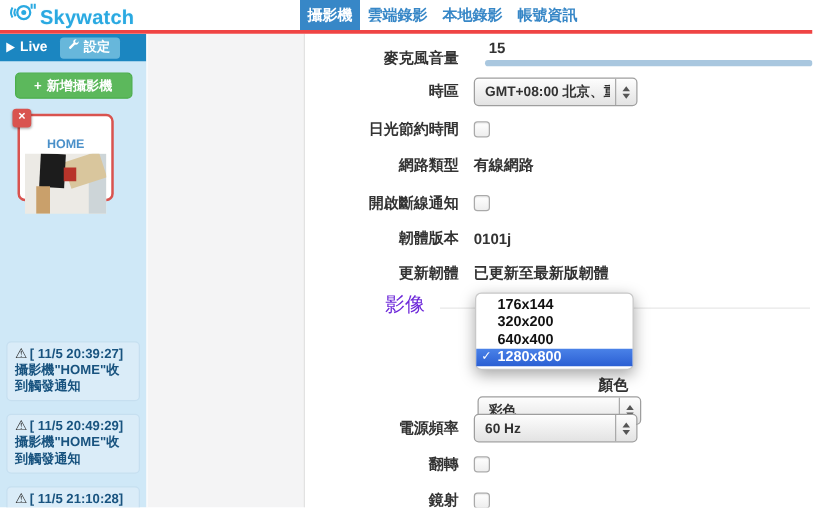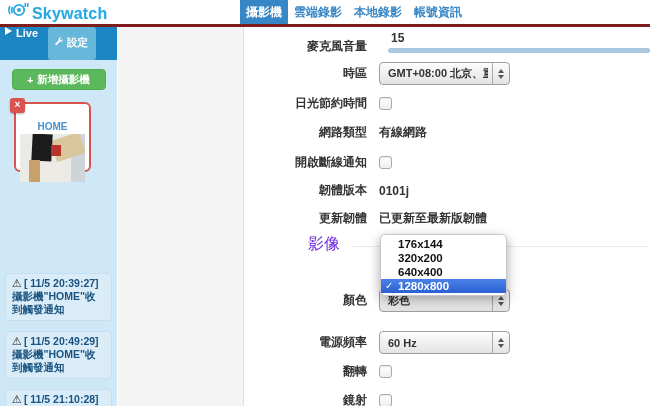--- a/index.html
+++ b/index.html
@@ -2,33 +2,33 @@
 <html><head>
 <meta charset="utf-8">
 <style>
   * { margin:0; padding:0; box-sizing:border-box; }
   html,body { width:650px; height:406px; overflow:hidden;
     font-family:"Liberation Sans","DejaVu Sans",sans-serif; background:#fff; }
   #app { position:relative; width:650px; height:406px; overflow:hidden; }
 
   
   .header { position:absolute; top:0; left:0; width:650px; height:27px;
-    background:#fff; border-bottom:3px solid #7f1d1d; z-index:20; }
+    background:#fff; border-bottom:3px solid #ef4444; z-index:20; }
   .logo { position:absolute; left:6px; top:1px; display:flex; align-items:center; gap:2px; }
   .logo-text { font-size:16px; font-weight:bold; color:#2aa9e1; letter-spacing:0.2px;
     text-shadow:0 0 1px #bfe9fb; }
   .nav { position:absolute; left:240px; top:0; height:24px; display:flex; align-items:stretch; }
   .tab { display:flex; align-items:center; padding:0 6px; font-size:12px; font-weight:bold;
     color:#3787c7; cursor:pointer; }
   .tab.active { background:#3787c7; color:#fff; }
 
   
   .sidebar { position:absolute; left:0; top:27px; width:117px; height:379px;
     background:#cfe8f7; z-index:10; overflow:hidden; }
-  .side-topbar { height:33px; background:#1b86c1; display:flex; padding:0 5px; }
+  .side-topbar { height:22px; background:#1b86c1; display:flex; align-items:center; padding:0 5px; }
   .play-tri { width:0; height:0; border-top:4px solid transparent; border-bottom:4px solid transparent;
     border-left:7px solid #fff; margin-right:4px; }
   .live-label { color:#fff; font-weight:bold; font-size:11px; }
   .settings-btn { margin-left:10px; background:#67b7db; border-radius:3px; padding:1px 8px 2px 6px;
     display:flex; align-items:center; gap:3px; color:#fff; font-size:10.5px; font-weight:bold; cursor:pointer; }
   .add-cam-btn { margin:9px auto 0; width:94px; height:21px; background:#5cb85c; border:1px solid #4cae4c;
     border-radius:4px; color:#fff; font-size:10.5px; font-weight:bold; display:flex; align-items:center;
     justify-content:center; gap:4px; cursor:pointer; }
   .cam-card { position:relative; margin:12px 0 0 14px; width:77px; height:70px; background:#fff;
     border:2px solid #d9534f; border-radius:6px; cursor:pointer; }
@@ -231,21 +231,21 @@
     <div class="menu">
       <div class="menu-item">176x144</div>
       <div class="menu-item">320x200</div>
       <div class="menu-item">640x400</div>
       <div class="menu-item selected">
         <span class="check">✓</span>
         <span>1280x800</span>
       </div>
     </div>
 
-    <div class="row" style="top:262px;">
+    <div class="row" style="top:273px;flex-direction:column;">
       <div class="lbl">顏色</div>
       <div class="select">
         <span class="select-text">彩色</span>
         <span class="stepper">
             <span class="tri-up"></span>
             <span class="tri-down"></span>
           </span>
       </div>
     </div>
 

